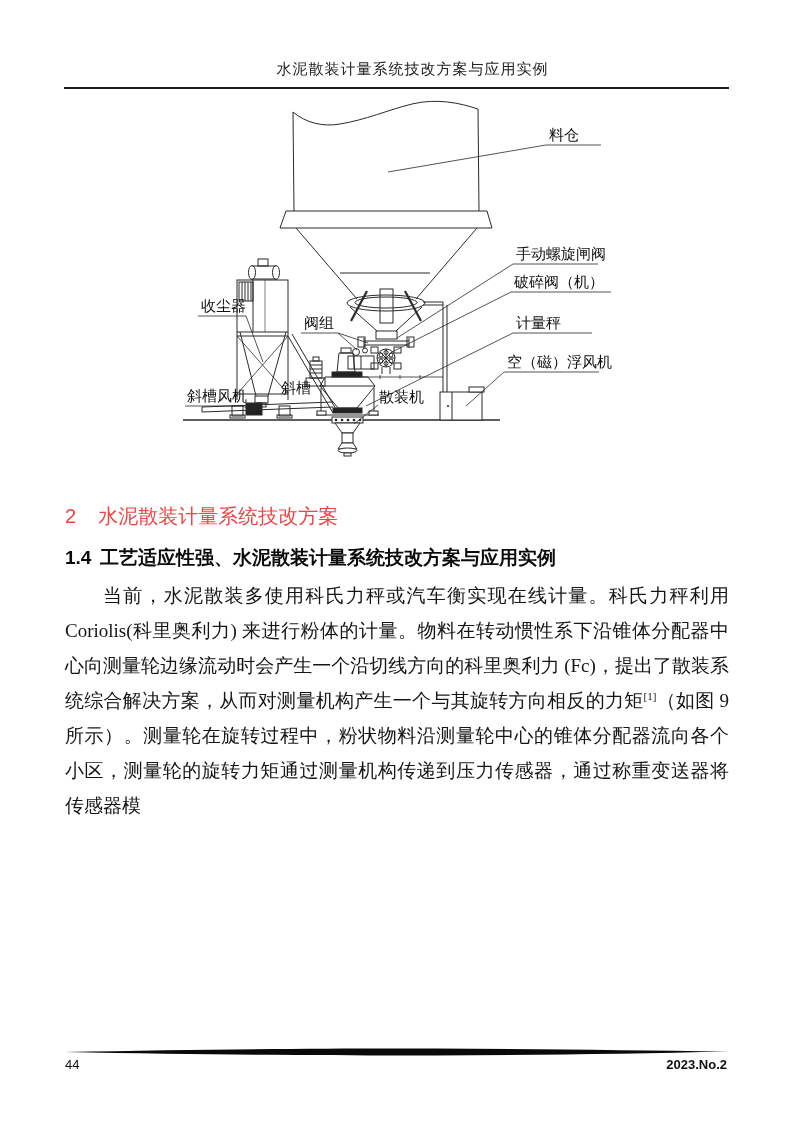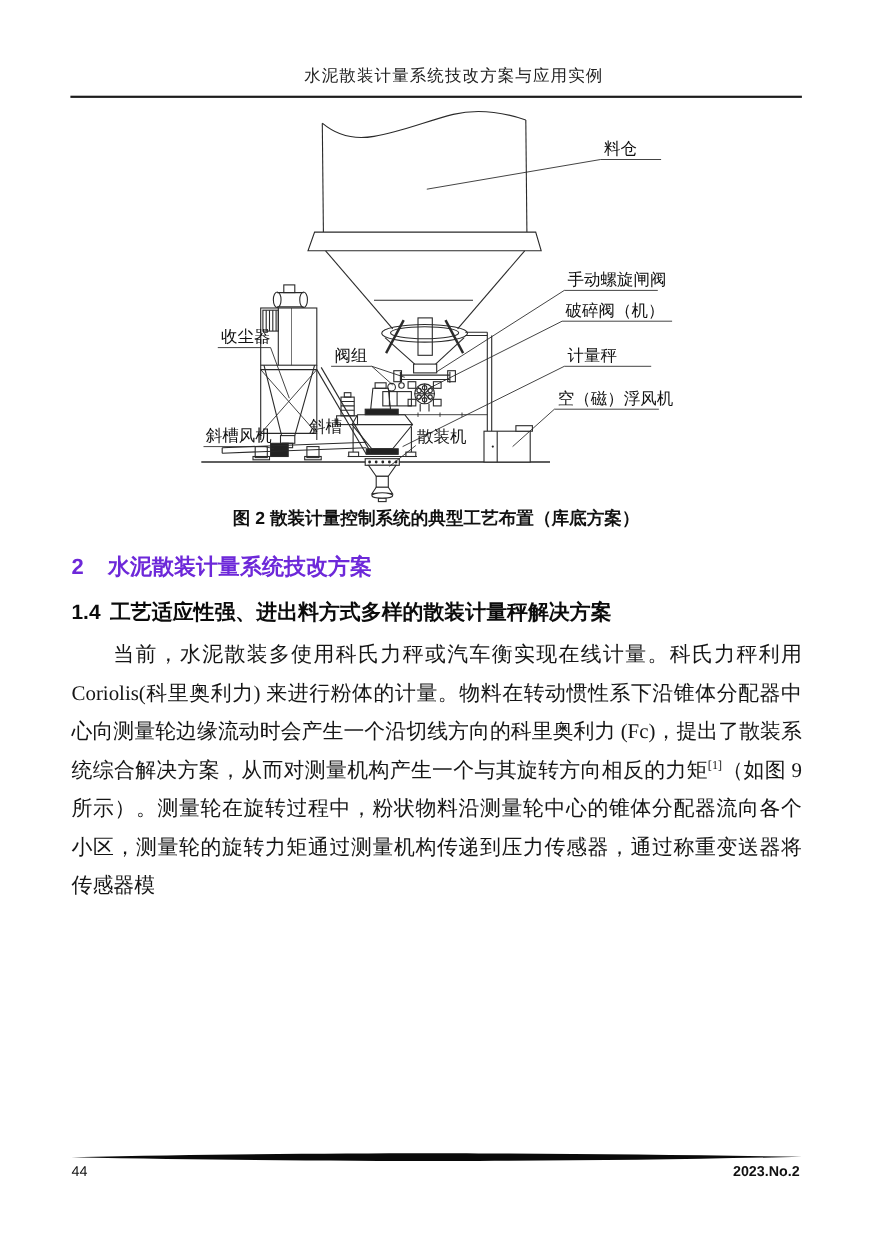--- a/index.html
+++ b/index.html
@@ -10,21 +10,21 @@
   .hdr-rule{position:absolute;top:87px;left:64px;width:665px;height:2px;background:#1c1c1c;}
   .fig{position:absolute;top:100px;left:0;width:793px;height:358px;}
   .fig text{font-family:"Liberation Serif","DejaVu Serif",serif;font-size:15px;fill:#111;stroke:none;}
   .caption{position:absolute;top:461px;left:0;width:100%;text-align:center;
            font-family:"Liberation Sans","DejaVu Sans",sans-serif;font-weight:bold;font-size:16px;color:#111;}
   .content{position:absolute;top:489px;left:65px;width:664px;}
   .body-p{margin:0;font-size:19px;line-height:37px;text-align:justify;text-indent:2em;color:#151515;}
   .body-p.p2{margin-top:6px;line-height:35px;}
   sup{font-size:11px;vertical-align:super;line-height:0;}
   h2.sec{margin:12px 0 0 0;font-family:"Liberation Sans","DejaVu Sans",sans-serif;
-         font-size:20px;font-weight:bold;color:#6d28d9;line-height:30px;}
+         font-size:20px;font-weight:normal;color:#ef4444;line-height:30px;}
   h2.sec .gap{display:inline-block;width:1.1em;}
   h3.subsec{margin:13px 0 0 0;font-family:"Liberation Sans","DejaVu Sans",sans-serif;
          font-size:19px;font-weight:bold;color:#0b0b0b;line-height:28px;}
   h3.subsec .gap{display:inline-block;width:0.45em;}
   .footer-bar{position:absolute;top:1048px;left:65px;width:664px;height:8px;}
   .footer-row{position:absolute;top:1057px;left:65px;width:664px;height:20px;
               font-family:"Liberation Sans","DejaVu Sans",sans-serif;font-size:13px;color:#111;}
   .pagenum{position:absolute;left:0;width:100%;text-align:left;}
   .issue{position:absolute;right:2px;top:0;font-weight:600;}
 </style>
@@ -221,27 +221,26 @@
     <text x="514" y="187">破碎阀（机）</text>
     <text x="516" y="228">计量秤</text>
     <text x="507" y="267">空（磁）浮风机</text>
     <text x="201" y="211">收尘器</text>
     <text x="304" y="228">阀组</text>
     <text x="281" y="293">斜槽</text>
     <text x="187" y="301">斜槽风机</text>
     <text x="379" y="302">散装机</text>
   </svg>
 
-  <div class="caption">图 2 散装计量控制系统的典型工艺布置（库底方案）</div>
 
   <div class="content">
 
     <h2 class="sec"><span>2</span><span class="gap"></span><span>水泥散装计量系统技改方案</span></h2>
 
-    <h3 class="subsec"><span>1.4</span><span class="gap"></span><span>工艺适应性强、进出料方式多样的散装计量秤解决方案</span></h3>
+    <h3 class="subsec"><span>1.4</span><span class="gap"></span><span>工艺适应性强、水泥散装计量系统技改方案与应用实例</span></h3>
 
     <p class="body-p p2"><span>当前，水泥散装多使用科氏力秤或汽车衡实现在线计量。科氏力秤利用 Coriolis(科里奥利力) 来进行粉体的计量。物料在转动惯性系下沿锥体分配器中心向测量轮边缘流动时会产生一个沿切线方向的科里奥利力 (Fc)，提出了散装系统综合解决方案，从而对测量机构产生一个与其旋转方向相反的力矩</span><sup>[1]</sup><span>（如图 9 所示）。测量轮在旋转过程中，粉状物料沿测量轮中心的锥体分配器流向各个小区，测量轮的旋转力矩通过测量机构传递到压力传感器，通过称重变送器将传感器模</span></p>
   </div>
 
   <svg class="footer-bar" viewBox="0 0 664 8" preserveAspectRatio="none">
     <path d="M0,4 C150,1 280,0.2 370,0.6 C470,1 570,2.4 664,3.6 C570,5.8 470,7.2 370,7.4 C280,7.6 150,7 0,4 Z" fill="#0a0a0a"></path>
   </svg>
 
   <div class="footer-row">
     <span class="pagenum">44</span>

